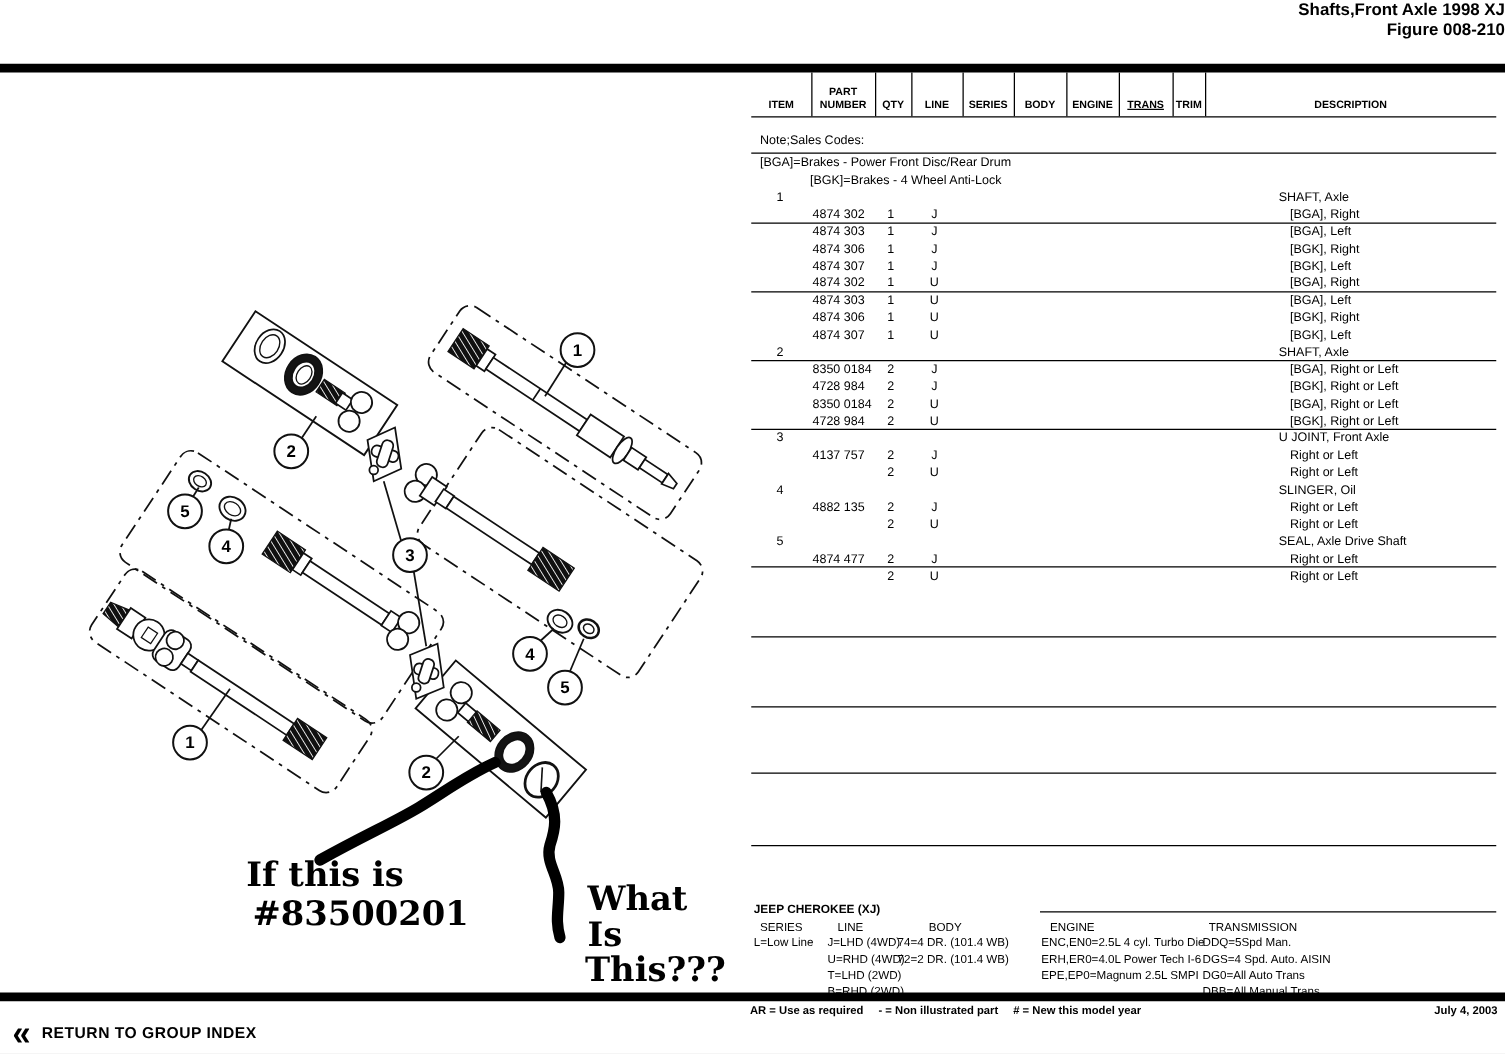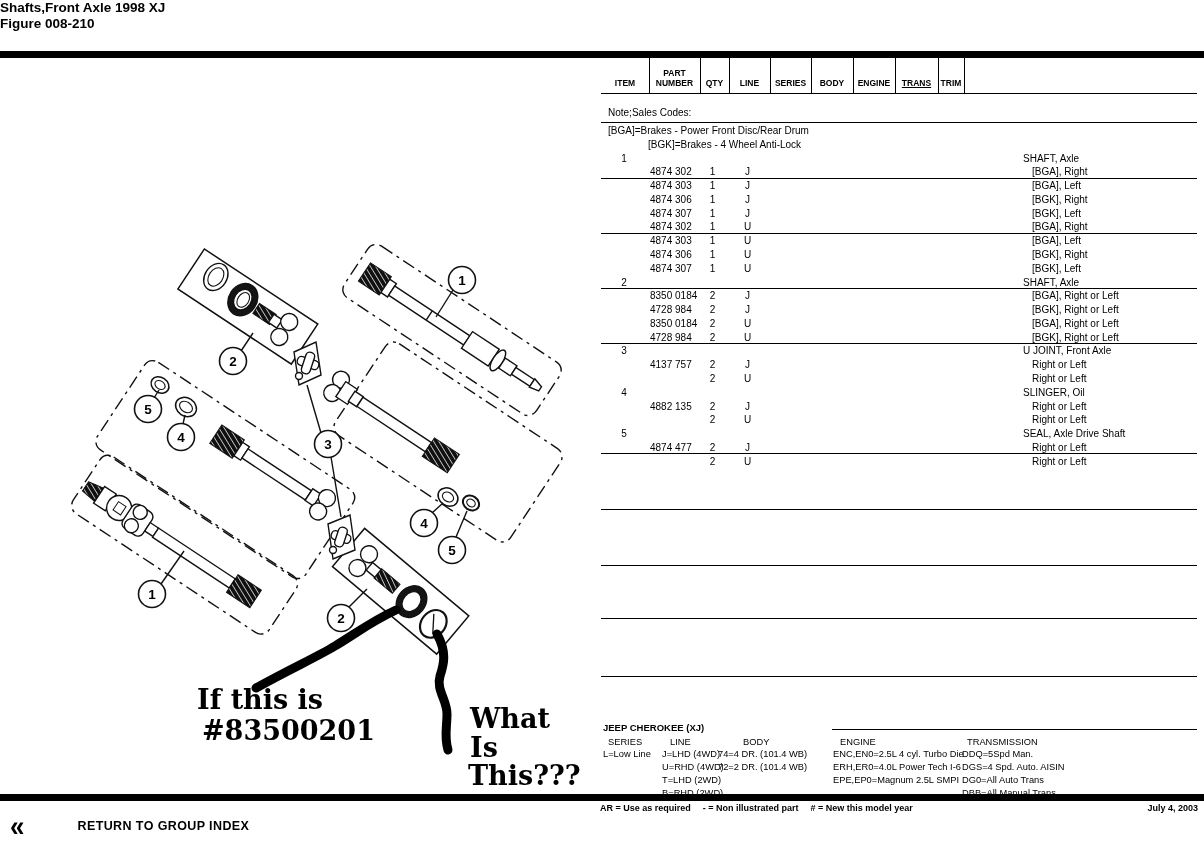--- a/index.html
+++ b/index.html
@@ -1,20 +1,20 @@
 <!DOCTYPE html>
 <html><head>
 <meta charset="utf-8">
 <style>
   html,body{margin:0;padding:0;background:#e8e8e8;}
   .page{position:relative;width:1204px;height:843px;background:#fff;overflow:hidden;
         font-family:"Liberation Sans",sans-serif;color:#000;}
   .abs{position:absolute;}
   
-  .title-wrap{left:0;top:8;width:1204px;text-align:left;}
+  .title-wrap{left:0;top:8;width:1204px;text-align:right;}
   .title-line{font-size:13.5px;font-weight:bold;line-height:16px;}
   
   .rule-thick{background:#000;height:7px;left:0;width:1204px;}
   .rule-thin{background:#000;height:1.4px;left:601px;width:596px;}
   .vline{background:#000;width:1.3px;top:58px;height:35px;}
   
   .hcell{top:58px;height:33px;display:flex;flex-direction:column;justify-content:flex-end;
          align-items:center;font-size:8.5px;font-weight:bold;padding-bottom:3px;box-sizing:border-box;
          line-height:10px;text-align:center;}
   
@@ -35,21 +35,21 @@
   .lcol{position:absolute;top:0;font-size:9.3px;line-height:13px;white-space:nowrap;}
   .lhead{line-height:12px;}
   .model-name{font-size:9.5px;font-weight:bold;}
   .legend-rule{background:#000;height:1.3px;}
   
   .fcodes{left:600px;top:803px;display:flex;gap:12px;font-size:9px;font-weight:bold;white-space:nowrap;}
   .fdate{top:803px;right:6px;font-size:9px;font-weight:bold;}
   
   .return-link{left:10px;top:815px;display:flex;align-items:center;gap:9px;cursor:pointer;text-decoration:none;color:#000;}
   .return-chevrons{font-size:26px;font-weight:bold;line-height:22px;transform:scaleY(1.1);}
-  .return-text{font-size:12.5px;font-weight:bold;letter-spacing:.4px;margin-left:44px;}
+  .return-text{font-size:12.5px;font-weight:bold;letter-spacing:.4px;}
   svg{position:absolute;left:0;top:0;pointer-events:none;}
   svg text.callout{font-family:"Liberation Sans",sans-serif;font-size:13.5px;font-weight:bold;}
   svg text.hand{font-family:"DejaVu Serif",serif;font-weight:bold;font-size:27px;}
 </style>
 </head>
 <body>
 
 <div class="page">
 
   <svg width="1204" height="843" viewBox="0 0 1204 843">
@@ -259,20 +259,23 @@
     </div>
   <div class="abs hcell" style="left:853px;width:42px;">
       <span>ENGINE</span>
     </div>
   <div class="abs hcell" style="left:895px;width:43px;text-decoration:underline;">
       <span>TRANS</span>
     </div>
   <div class="abs hcell" style="left:938px;width:26px;text-align:right;">
       <span>TRIM</span>
     </div>
+  <div class="abs hcell" style="left:964px;width:233px;">
+      <span>DESCRIPTION</span>
+    </div>
 
   <div class="abs vline" style="left:649px;"></div>
   <div class="abs vline" style="left:700px;"></div>
   <div class="abs vline" style="left:729px;"></div>
   <div class="abs vline" style="left:770px;"></div>
   <div class="abs vline" style="left:811px;"></div>
   <div class="abs vline" style="left:853px;"></div>
   <div class="abs vline" style="left:895px;"></div>
   <div class="abs vline" style="left:938px;"></div>
   <div class="abs vline" style="left:964px;"></div>

